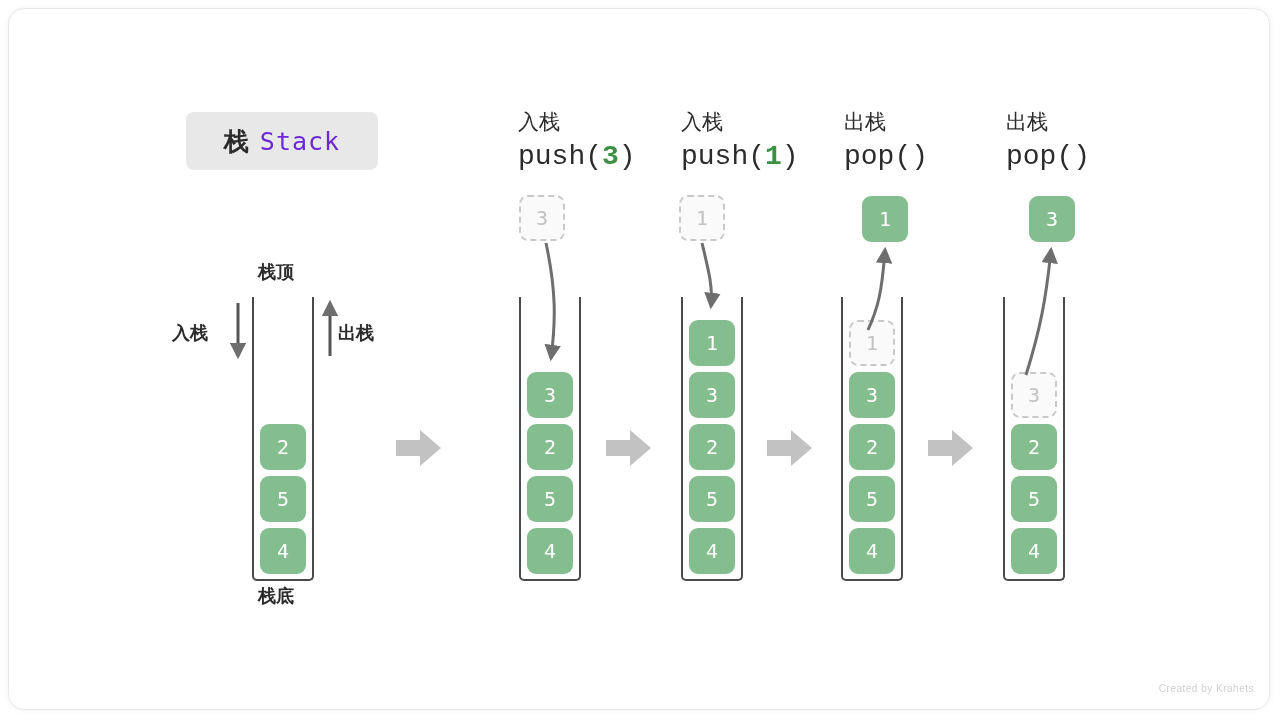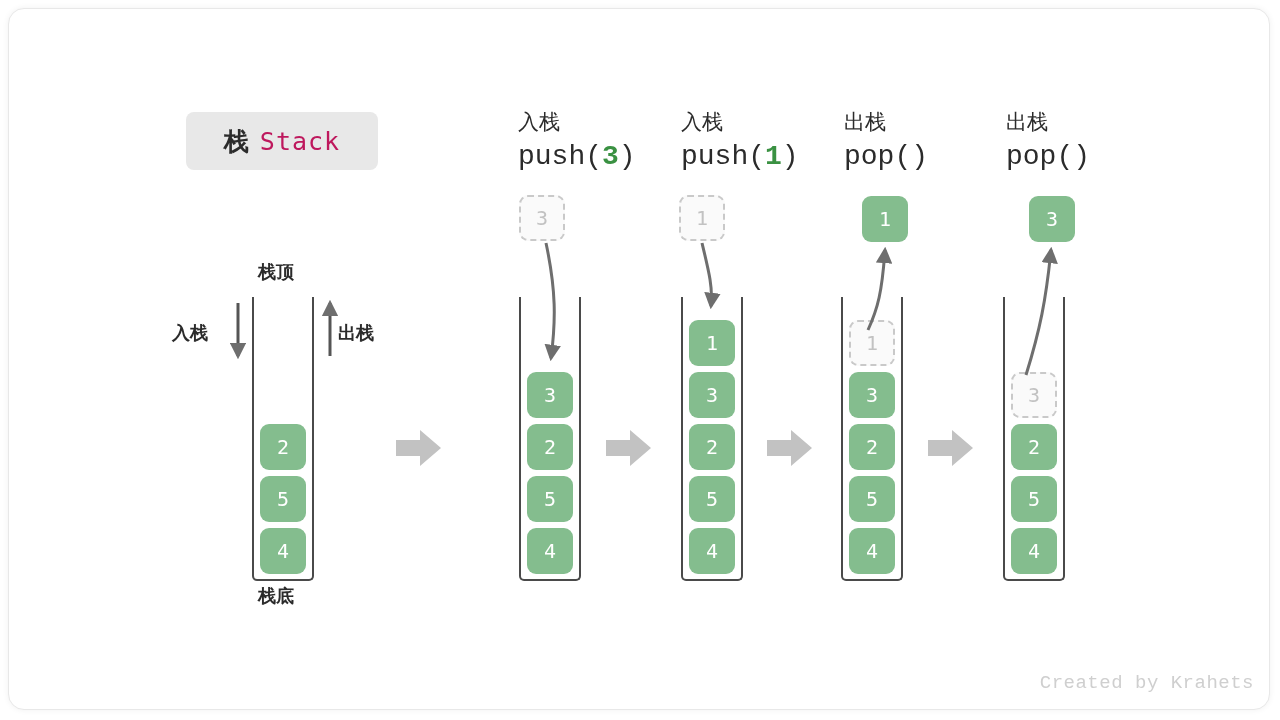--- a/index.html
+++ b/index.html
@@ -48,21 +48,21 @@
   }
   .title-badge .t-cn {
     font-size: 25px;
     font-weight: bold;
     color: #2b2b2b;
     letter-spacing: 1px;
   }
   .title-badge .t-en {
     font-family: "DejaVu Sans Mono", "Liberation Mono", monospace;
     font-size: 25px;
-    color: #be185d;
+    color: #6d28d9;
     margin-left: 10px;
     letter-spacing: 1px;
   }
 
   
   .lbl-bold {
     position: absolute;
     font-size: 18px;
     font-weight: bold;
     color: #2b2b2b;
@@ -144,22 +144,22 @@
     width: 1280px;
     height: 720px;
     pointer-events: none;
   }
 
   
   .credit {
     position: absolute;
     right: 26px;
     bottom: 26px;
-    font-family: Liberation Mono, monospace;
-    font-size: 19px;
+    font-family: Liberation Sans, sans-serif;
+    font-size: 10px;
     color: #cfcfcf;
     letter-spacing: 0.5px;
   }
 </style>
 </head>
 <body>
 
 <div id="canvas">
   <div class="card-frame"></div>
 

